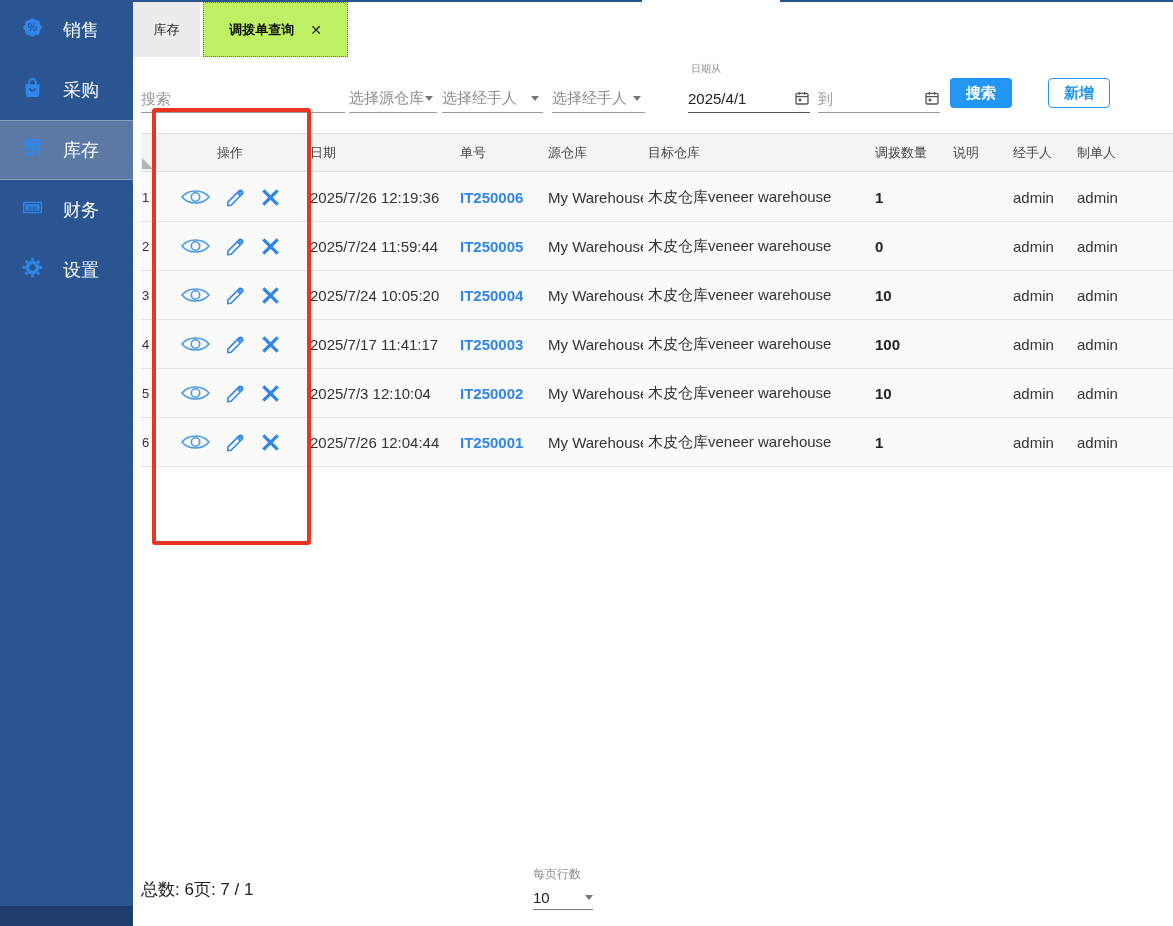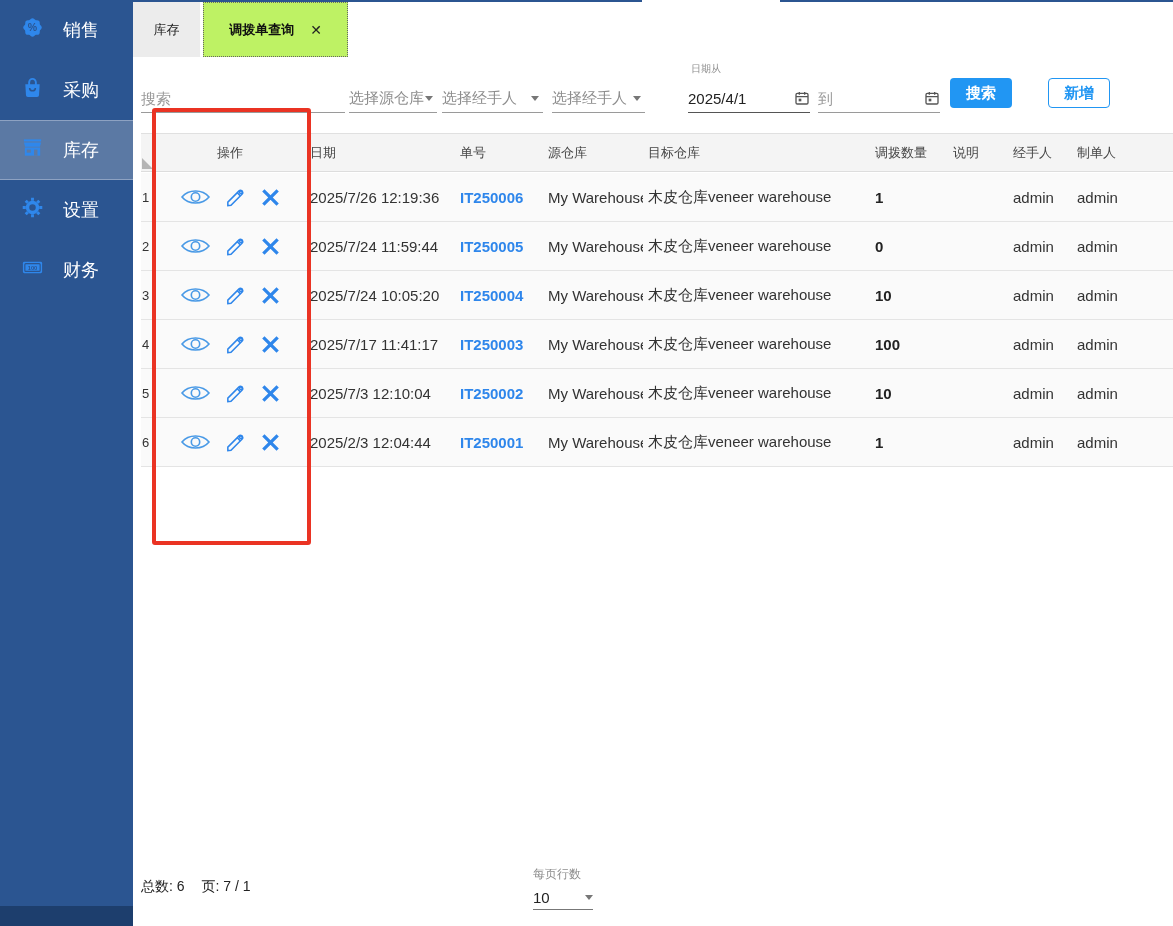--- a/index.html
+++ b/index.html
@@ -57,21 +57,21 @@
   .trow > div { display:flex; align-items:center; padding-left:5px; overflow:hidden; white-space:nowrap; }
   .c-rownum { font-size:13px; padding-left:1px !important; }
   .c-ops { justify-content:center; gap:13px; padding-left:0 !important; }
   .icon-btn { cursor:pointer; display:flex; align-items:center; }
   .order-no { font-weight:bold; color:#2e86eb; }
   .qty { font-weight:bold; color:#222; }
   
   .annotation-rect { position:absolute; left:19px; top:108px; width:159px; height:437px;
                      border:4px solid #ea3323; border-radius:3px; pointer-events:none; z-index:50; }
   
-  .footer-left { position:absolute; left:8px; top:878px; font-size:14px; color:#222; display:flex; gap:17px; }
+  .footer-left { position:absolute; left:8px; top:878px; font-size:17px; color:#222; display:flex; }
   .pager { position:absolute; left:400px; top:866px; width:60px; }
   .pager .plabel { font-size:12px; color:#8d8d8d; }
   .pager .pval { display:flex; align-items:center; justify-content:space-between; height:24px;
                  border-bottom:1px solid #777; font-size:15px; color:#222; cursor:pointer; margin-top:3px; }
 </style>
 </head>
 <body>
 
 <div class="app">
 
@@ -105,39 +105,39 @@
             <path d="M3 6.8l1.3 4.4h15.4L21 6.8z"></path>
             <rect x="4" y="12" width="16" height="8.5"></rect>
             <rect x="13.6" y="14.2" width="3.6" height="6.3" fill="#5b79a4"></rect>
             <rect x="6" y="14.2" width="4.2" height="3.2" fill="#5b79a4"></rect>
           </svg>
       </span>
       <span>库存</span>
     </div>
     <div class="side-item">
       <span>
+        <svg width="23" height="23" viewBox="0 0 24 24">
+            <rect x="2" y="6" width="20" height="12" rx="1.5" fill="#2f87eb"></rect>
+            <rect x="4" y="8" width="16" height="8" rx="1" fill="none" stroke="#2b5591" stroke-width="1.2"></rect>
+            <text x="12" y="14.6" font-size="6" font-weight="bold" fill="#2b5591" text-anchor="middle">100</text>
+          </svg>
+      </span>
+      <span>财务</span>
+    </div>
+    <div class="side-item">
+      <span>
         <svg width="23" height="23" viewBox="0 0 24 24" fill="none" stroke="#2f87eb">
             <circle cx="12" cy="12" r="5.2" stroke-width="3.6"></circle>
             <g stroke-width="3">
               <path d="M12 1.8v3.2M12 19v3.2M1.8 12h3.2M19 12h3.2M4.9 4.9l2.2 2.2M16.9 16.9l2.2 2.2M19.1 4.9l-2.2 2.2M7.1 16.9l-2.2 2.2"></path>
             </g>
             <circle cx="12" cy="12" r="1.8" fill="#2b5591" stroke="none"></circle>
           </svg>
       </span>
       <span>设置</span>
-    </div>
-    <div class="side-item">
-      <span>
-        <svg width="23" height="23" viewBox="0 0 24 24">
-            <rect x="2" y="6" width="20" height="12" rx="1.5" fill="#2f87eb"></rect>
-            <rect x="4" y="8" width="16" height="8" rx="1" fill="none" stroke="#2b5591" stroke-width="1.2"></rect>
-            <text x="12" y="14.6" font-size="6" font-weight="bold" fill="#2b5591" text-anchor="middle">100</text>
-          </svg>
-      </span>
-      <span>财务</span>
     </div>
     <div class="side-bottom"></div>
   </nav>
 
   <div class="main">
     <div class="topline seg1"></div>
     <div class="topline seg2"></div>
 
     <div class="tabbar">
       <div class="tab inactive">
@@ -385,21 +385,21 @@
                 <path d="M13.8 7l3.3 3.3"></path>
                 <circle cx="17.6" cy="6.5" r="1.4"></circle>
               </svg>
       </span>
       <span class="icon-btn">
         <svg width="21" height="21" viewBox="0 0 22 22">
                 <path d="M3.5 3.5 L18.5 18.5 M18.5 3.5 L3.5 18.5" stroke="#2e86eb" stroke-width="3.4"></path>
               </svg>
       </span>
     </div>
-    <div>2025/2/3 12:04:44</div>
+    <div>2025/7/26 12:04:44</div>
     <div class="order-no">IT250001</div>
     <div>My Warehouse</div>
     <div>木皮仓库veneer warehouse</div>
     <div class="qty">1</div>
     <div></div>
     <div>admin</div>
     <div>admin</div>
   </div>
 </div>
 

